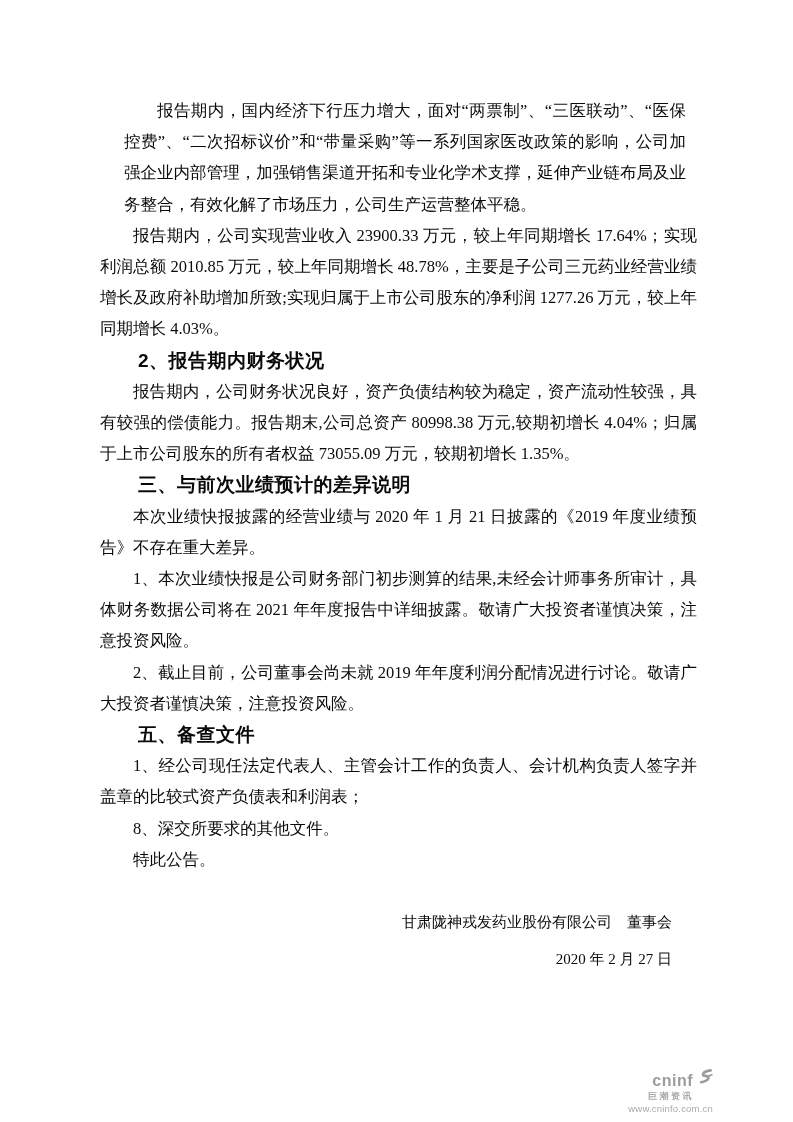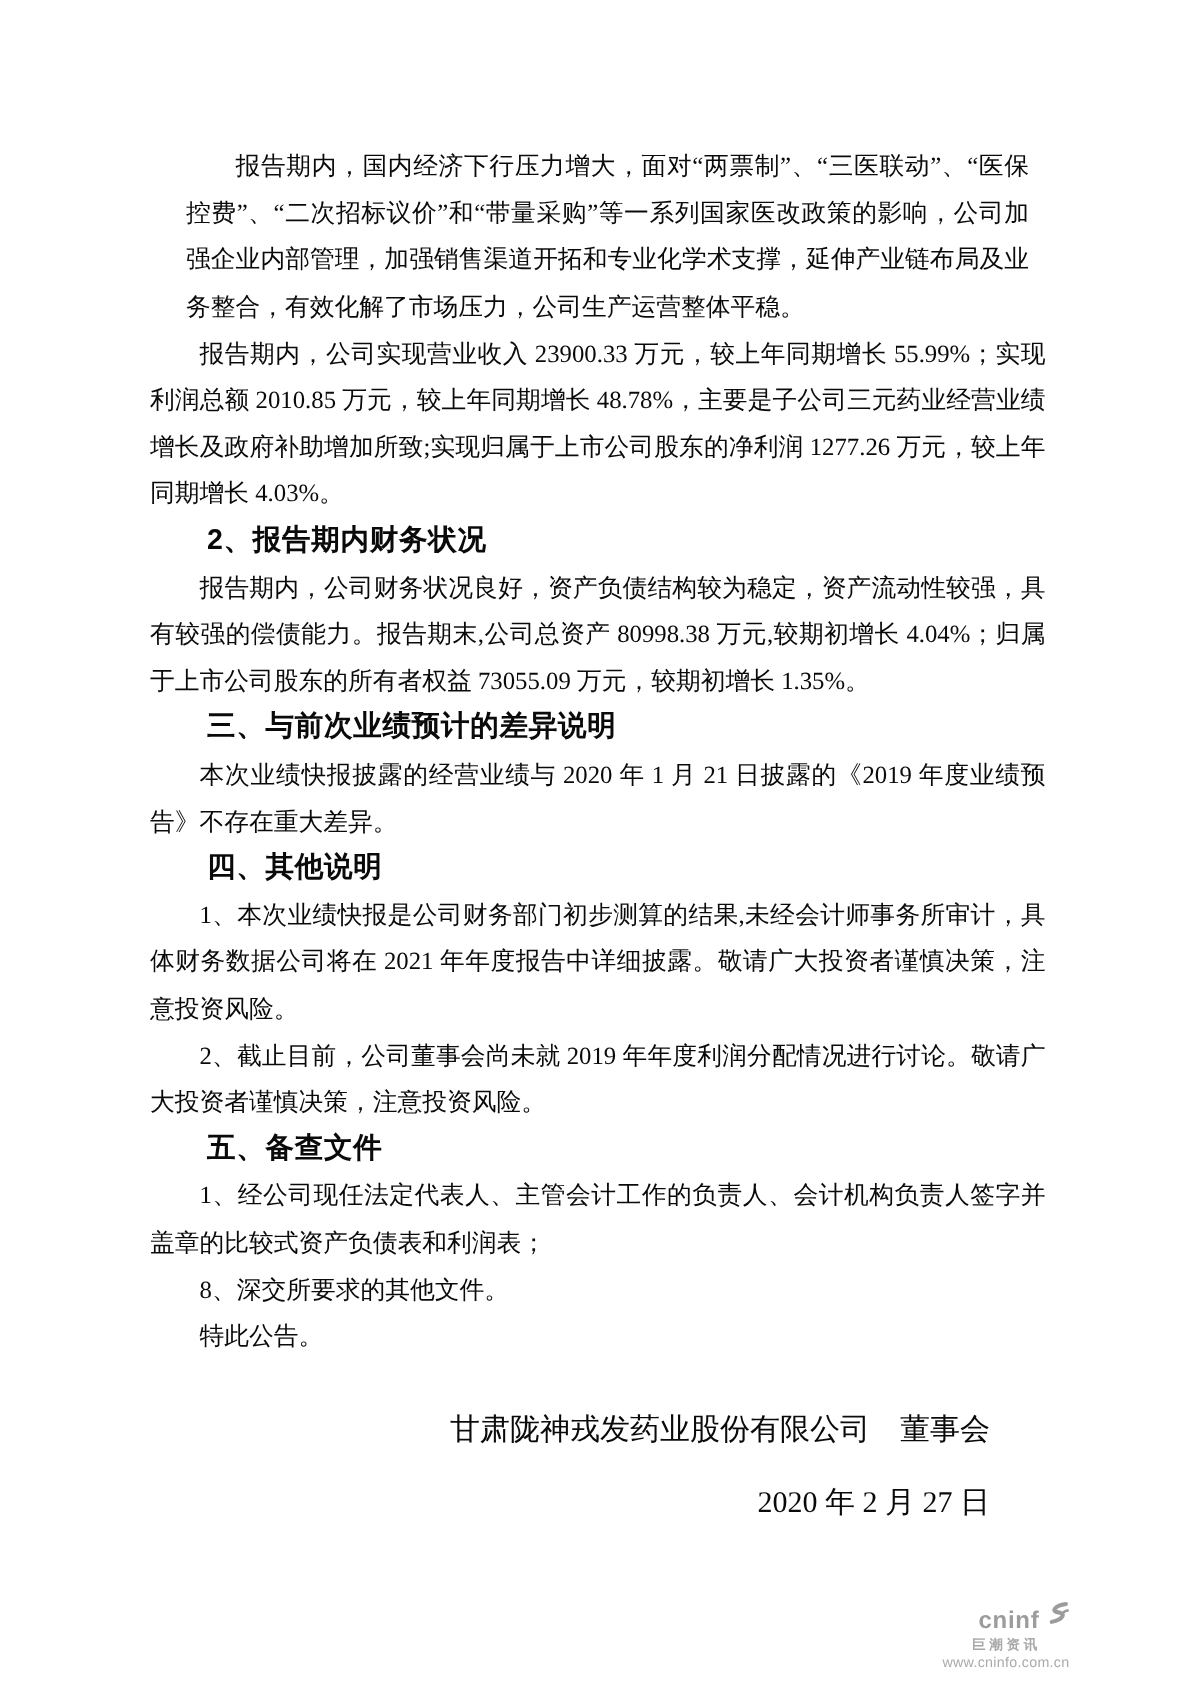--- a/index.html
+++ b/index.html
@@ -42,22 +42,22 @@
     font-family: "Liberation Sans", "DejaVu Sans", sans-serif;
     text-indent: 2em;
     letter-spacing: 0.5px;
   }
   .signature {
     margin-top: 31.2px;
     text-align: right;
     padding-right: 21px;
   }
   .signature p {
-    margin: 16px;
-    font-size: 20px;
+    margin: 4px;
+    font-size: 15px;
     line-height: 32.5px;
     text-indent: 0;
   }
   .logo {
     position: absolute;
     right: 0;
     bottom: 8px;
     text-align: right;
     color: #a3a3a3;
     font-family: "Liberation Sans", "DejaVu Sans", sans-serif;
@@ -93,26 +93,25 @@
     color: #aaaaaa;
     margin-top: 2px;
   }
 </style>
 </head>
 <body>
 
 <div class="page">
   <main class="content">
     <p class="para inset">报告期内，国内经济下行压力增大，面对“两票制”、“三医联动”、“医保控费”、“二次招标议价”和“带量采购”等一系列国家医改政策的影响，公司加强企业内部管理，加强销售渠道开拓和专业化学术支撑，延伸产业链布局及业务整合，有效化解了市场压力，公司生产运营整体平稳。</p>
-    <p class="para">报告期内，公司实现营业收入 23900.33 万元，较上年同期增长 55.99%；实现利润总额 2010.85 万元，较上年同期增长 48.78%，主要是子公司三元药业经营业绩增长及政府补助增加所致;实现归属于上市公司股东的净利润 1277.26 万元，较上年同期增长 4.03%。</p>
+    <p class="para">报告期内，公司实现营业收入 23900.33 万元，较上年同期增长 17.64%；实现利润总额 2010.85 万元，较上年同期增长 48.78%，主要是子公司三元药业经营业绩增长及政府补助增加所致;实现归属于上市公司股东的净利润 1277.26 万元，较上年同期增长 4.03%。</p>
     <h3 class="heading">2、报告期内财务状况</h3>
     <p class="para">报告期内，公司财务状况良好，资产负债结构较为稳定，资产流动性较强，具有较强的偿债能力。报告期末,公司总资产 80998.38 万元,较期初增长 4.04%；归属于上市公司股东的所有者权益 73055.09 万元，较期初增长 1.35%。</p>
     <h3 class="heading">三、与前次业绩预计的差异说明</h3>
     <p class="para">本次业绩快报披露的经营业绩与 2020 年 1 月 21 日披露的《2019 年度业绩预告》不存在重大差异。</p>
-    <h3 class="heading">四、其他说明</h3>
     <p class="para">1、本次业绩快报是公司财务部门初步测算的结果,未经会计师事务所审计，具体财务数据公司将在 2021 年年度报告中详细披露。敬请广大投资者谨慎决策，注意投资风险。</p>
     <p class="para">2、截止目前，公司董事会尚未就 2019 年年度利润分配情况进行讨论。敬请广大投资者谨慎决策，注意投资风险。</p>
     <h3 class="heading">五、备查文件</h3>
     <p class="para">1、经公司现任法定代表人、主管会计工作的负责人、会计机构负责人签字并盖章的比较式资产负债表和利润表；</p>
     <p class="para">8、深交所要求的其他文件。</p>
     <p class="para">特此公告。</p>
 
     <div class="signature">
       <p>甘肃陇神戎发药业股份有限公司　董事会</p>
       <p>2020 年 2 月 27 日</p>

